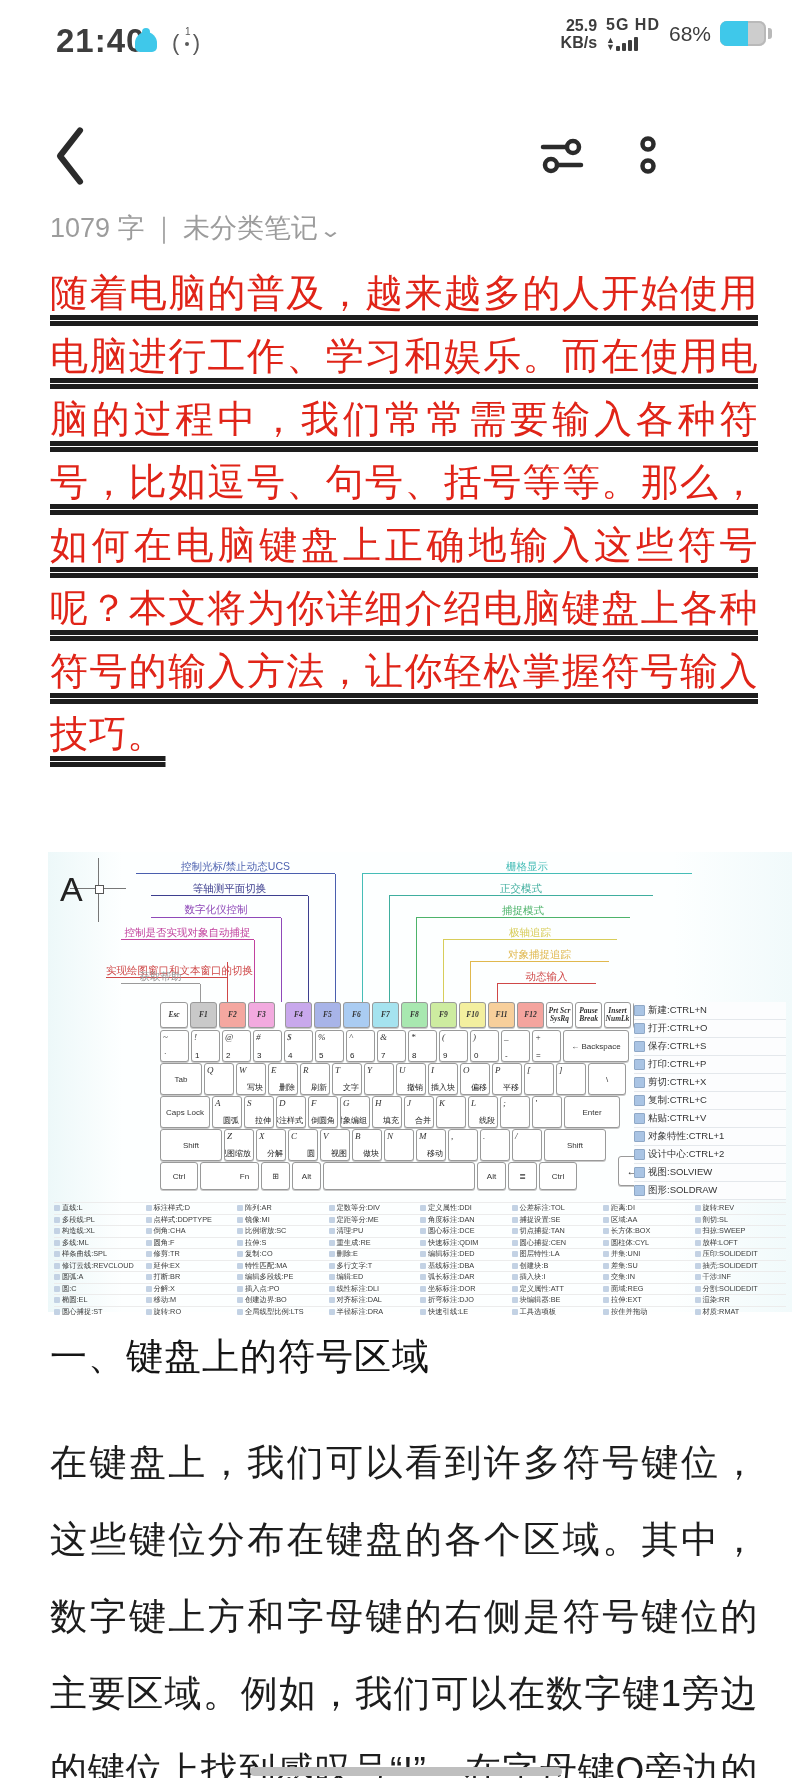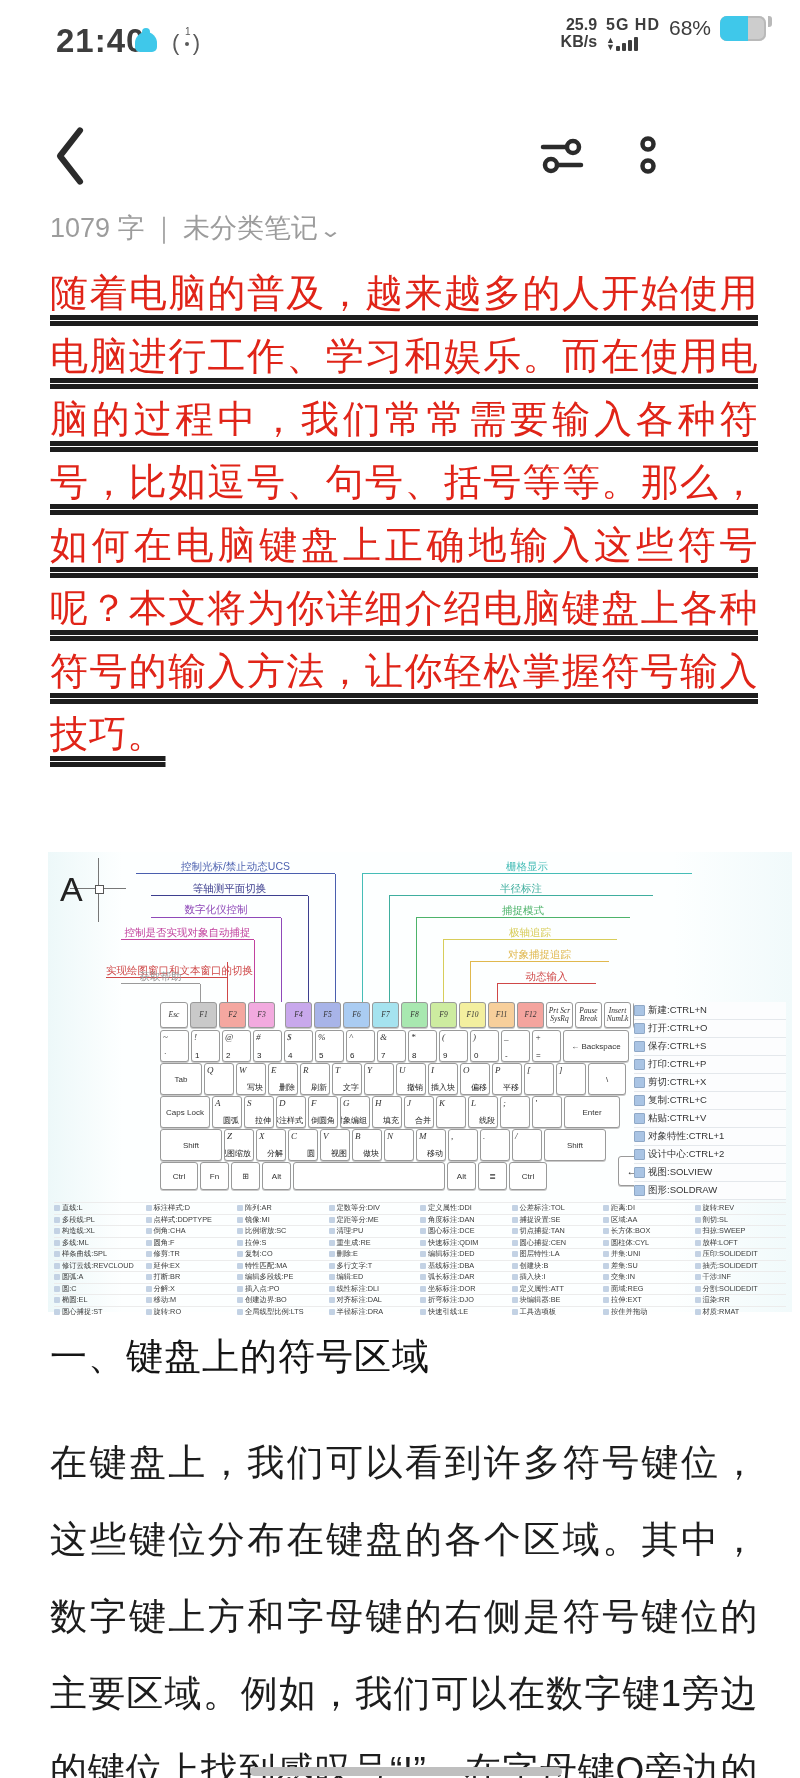--- a/index.html
+++ b/index.html
@@ -10,21 +10,21 @@
   #status-bar{position:absolute;top:16px;left:0;right:0;height:52px;color:#3d3d3d;}
   #time{position:absolute;left:56px;top:6px;font-size:33px;font-weight:600;letter-spacing:1px;}
   #bell{position:absolute;left:135px;top:12px;width:22px;height:24px;}
   #bell .b-body{position:absolute;left:0;top:4px;width:22px;height:20px;background:#3fc8ea;border-radius:11px 11px 5px 5px;}
   #bell .b-top{position:absolute;left:7px;top:0;width:8px;height:8px;background:#3fc8ea;border-radius:50%;}
   #hotspot{position:absolute;left:172px;top:10px;width:34px;height:30px;color:#5a5a5a;font-size:19px;}
   #hotspot .paren{position:absolute;top:4px;font-size:22px;}
   #hotspot .p-l{left:0;} #hotspot .p-r{right:6px;}
   #hotspot .dot{position:absolute;left:13px;top:16px;width:4px;height:4px;border-radius:50%;background:#5a5a5a;}
   #hotspot .one{position:absolute;left:13px;top:0;font-size:10px;}
-  #sb-right{position:absolute;right:28px;top:0;display:flex;gap:9px;}
+  #sb-right{position:absolute;right:28px;top:0;display:flex;align-items:center;gap:9px;}
   #net-speed{text-align:right;font-size:16px;line-height:17px;font-weight:600;}
   #net-block{text-align:left;}
   #net-type{font-size:16px;font-weight:700;letter-spacing:1px;}
   #sig{display:flex;align-items:flex-end;gap:2px;height:15px;margin-top:2px;}
   #sig .ud{font-size:9px;line-height:7px;color:#3d3d3d;width:8px;}
   #sig i{display:block;width:4px;background:#3d3d3d;border-radius:1px;}
   #batt-pct{font-size:21px;font-weight:500;}
   #battery{position:relative;width:46px;height:25px;border-radius:7px;background:#cdcdcd;overflow:hidden;box-shadow:0 0 0 2px #b9b9b9 inset;}
   #battery .fill{position:absolute;left:0;top:0;bottom:0;width:60%;background:#3fc8ea;}
   #batt-tip{width:4px;height:11px;background:#b9b9b9;border-radius:0 3px 3px 0;margin-left:-7px;}
@@ -58,21 +58,21 @@
   #cursor-a .vline{position:absolute;left:46px;top:0;width:1px;height:64px;background:#777;}
   #cursor-a .hline{position:absolute;left:18px;top:30px;width:56px;height:1px;background:#777;}
   #cursor-a .sq{position:absolute;left:43px;top:27px;width:7px;height:7px;border:1px solid #555;background:#fff;}
   .ann{position:absolute;text-align:center;font-size:10.5px;line-height:13px;border-bottom:1px solid;white-space:nowrap;}
   .drop{position:absolute;width:1px;}
   .krow{position:absolute;left:112px;display:flex;gap:2px;}
   .key{border:1px solid #9a9a9a;border-radius:3px;background:#fff;box-shadow:0 1px 0 #c9c9c9;
        font-size:8px;color:#333;overflow:hidden;position:relative;}
   .key .kt{position:absolute;left:2px;top:1px;font-family:"Liberation Serif",serif;font-style:italic;font-size:9px;}
   .key .ks{position:absolute;right:2px;bottom:1px;font-size:8px;color:#222;white-space:nowrap;}
-  .key.fnk{display:flex;align-items:center;justify-content:center;font-family:"Liberation Serif",serif;font-style:italic;font-size:7.5px;text-align:center;line-height:8px;}
+  .key.fnk{display:flex;align-items:center;justify-content:center;font-family:"Liberation Serif",serif;font-style:italic;font-size:7.5px;text-align:center;line-height:8px;font-weight:bold;}
   .key.ctr{display:flex;align-items:center;justify-content:center;font-size:8px;}
   .akey{position:absolute;border:1px solid #9a9a9a;border-radius:3px;background:#fff;box-shadow:0 1px 0 #c9c9c9;
         display:flex;align-items:center;justify-content:center;font-size:11px;color:#333;}
   #kb-sidebar{position:absolute;left:586px;top:150px;width:152px;background:#fcfdfe;}
   .sb-item{height:17px;display:flex;align-items:center;gap:3px;border-bottom:1px solid #e4e8ec;
            font-size:9.5px;color:#333;white-space:nowrap;overflow:hidden;}
   .sb-ic{width:9px;height:9px;border-radius:1px;background:#a9c4e4;border:1px solid #8fa8c6;flex:0 0 auto;}
   #cmd-table{position:absolute;left:6px;top:350px;width:732px;display:grid;
              grid-template-columns:repeat(8,1fr);}
   .cmd-cell{height:10.5px;display:flex;align-items:center;gap:2px;font-size:7.3px;color:#3b3b3b;
@@ -165,21 +165,21 @@
         <div class="ann" style="left: 103px; top: 52px; width: 130px; color: rgb(143, 73, 184); border-color: rgb(143, 73, 184); font-family: Liberation Mono, monospace;">数字化仪控制</div>
         <div class="drop" style="left: 233px; top: 66px; height: 84px; background: rgb(143, 73, 184);"></div>
         <div class="ann" style="left: 73px; top: 74px; width: 133px; color: rgb(194, 66, 158); border-color: rgb(194, 66, 158);">控制是否实现对象自动捕捉</div>
         <div class="drop" style="left: 206px; top: 88px; height: 62px; background: rgb(194, 66, 158);"></div>
         <div class="ann" style="left: 58px; top: 96px; width: 121px; color: rgb(207, 72, 72); border-color: rgb(207, 72, 72); margin-top: 16px;">实现绘图窗口和文本窗口的切换</div>
         <div class="drop" style="left: 179px; top: 110px; height: 40px; background: rgb(207, 72, 72);"></div>
         <div class="ann" style="left: 73px; top: 118px; width: 79px; color: rgb(154, 154, 154); border-color: rgb(154, 154, 154);">获取帮助</div>
         <div class="drop" style="left: 152px; top: 132px; height: 18px; background: rgb(154, 154, 154);"></div>
         <div class="ann" style="left: 314px; top: 8px; width: 330px; color: rgb(70, 189, 183); border-color: rgb(70, 189, 183);">栅格显示</div>
         <div class="drop" style="left: 314px; top: 22px; height: 128px; background: rgb(70, 189, 183);"></div>
-        <div class="ann" style="left: 341px; top: 30px; width: 264px; color: rgb(63, 174, 158); border-color: rgb(63, 174, 158);">半径标注</div>
+        <div class="ann" style="left: 341px; top: 30px; width: 264px; color: rgb(63, 174, 158); border-color: rgb(63, 174, 158);">正交模式</div>
         <div class="drop" style="left: 341px; top: 44px; height: 106px; background: rgb(63, 174, 158);"></div>
         <div class="ann" style="left: 368px; top: 52px; width: 214px; color: rgb(77, 179, 106); border-color: rgb(77, 179, 106);">捕捉模式</div>
         <div class="drop" style="left: 368px; top: 66px; height: 84px; background: rgb(77, 179, 106);"></div>
         <div class="ann" style="left: 395px; top: 74px; width: 174px; color: rgb(216, 205, 90); border-color: rgb(216, 205, 90);">极轴追踪</div>
         <div class="drop" style="left: 395px; top: 88px; height: 62px; background: rgb(216, 205, 90);"></div>
         <div class="ann" style="left: 422px; top: 96px; width: 139px; color: rgb(224, 184, 78); border-color: rgb(224, 184, 78);">对象捕捉追踪</div>
         <div class="drop" style="left: 422px; top: 110px; height: 40px; background: rgb(224, 184, 78);"></div>
         <div class="ann" style="left: 449px; top: 118px; width: 99px; color: rgb(207, 72, 72); border-color: rgb(207, 72, 72);">动态输入</div>
         <div class="drop" style="left: 449px; top: 132px; height: 18px; background: rgb(207, 72, 72);"></div>
       </div>
@@ -386,21 +386,21 @@
           <div class="key" style="width: 28px; height: 30px;">
             <span class="kt">.</span>
           </div>
           <div class="key" style="width: 28px; height: 30px;">
             <span class="kt">/</span>
           </div>
           <div class="key ctr" style="width: 60px; height: 30px;">Shift</div>
         </div>
         <div class="krow" style="top: 310px;">
           <div class="key ctr" style="width: 36px; height: 26px;">Ctrl</div>
-          <div class="key ctr" style="width: 27px; height: 26px;">Fn</div>
+          <div class="key ctr" style="width: 27px; height: 26px; padding-left: 30px;">Fn</div>
           <div class="key ctr" style="width: 27px; height: 26px;">⊞</div>
           <div class="key ctr" style="width: 27px; height: 26px;">Alt</div>
           <div class="key ctr" style="width: 150px; height: 26px;"></div>
           <div class="key ctr" style="width: 27px; height: 26px;">Alt</div>
           <div class="key ctr" style="width: 27px; height: 26px;">≣</div>
           <div class="key ctr" style="width: 36px; height: 26px;">Ctrl</div>
         </div>
         <div class="akey" style="left: 600px; top: 272px; width: 26px; height: 28px;">↑</div>
         <div class="akey" style="left: 570px; top: 304px; width: 26px; height: 28px;">←</div>
         <div class="akey" style="left: 600px; top: 304px; width: 26px; height: 28px;">↓</div>

